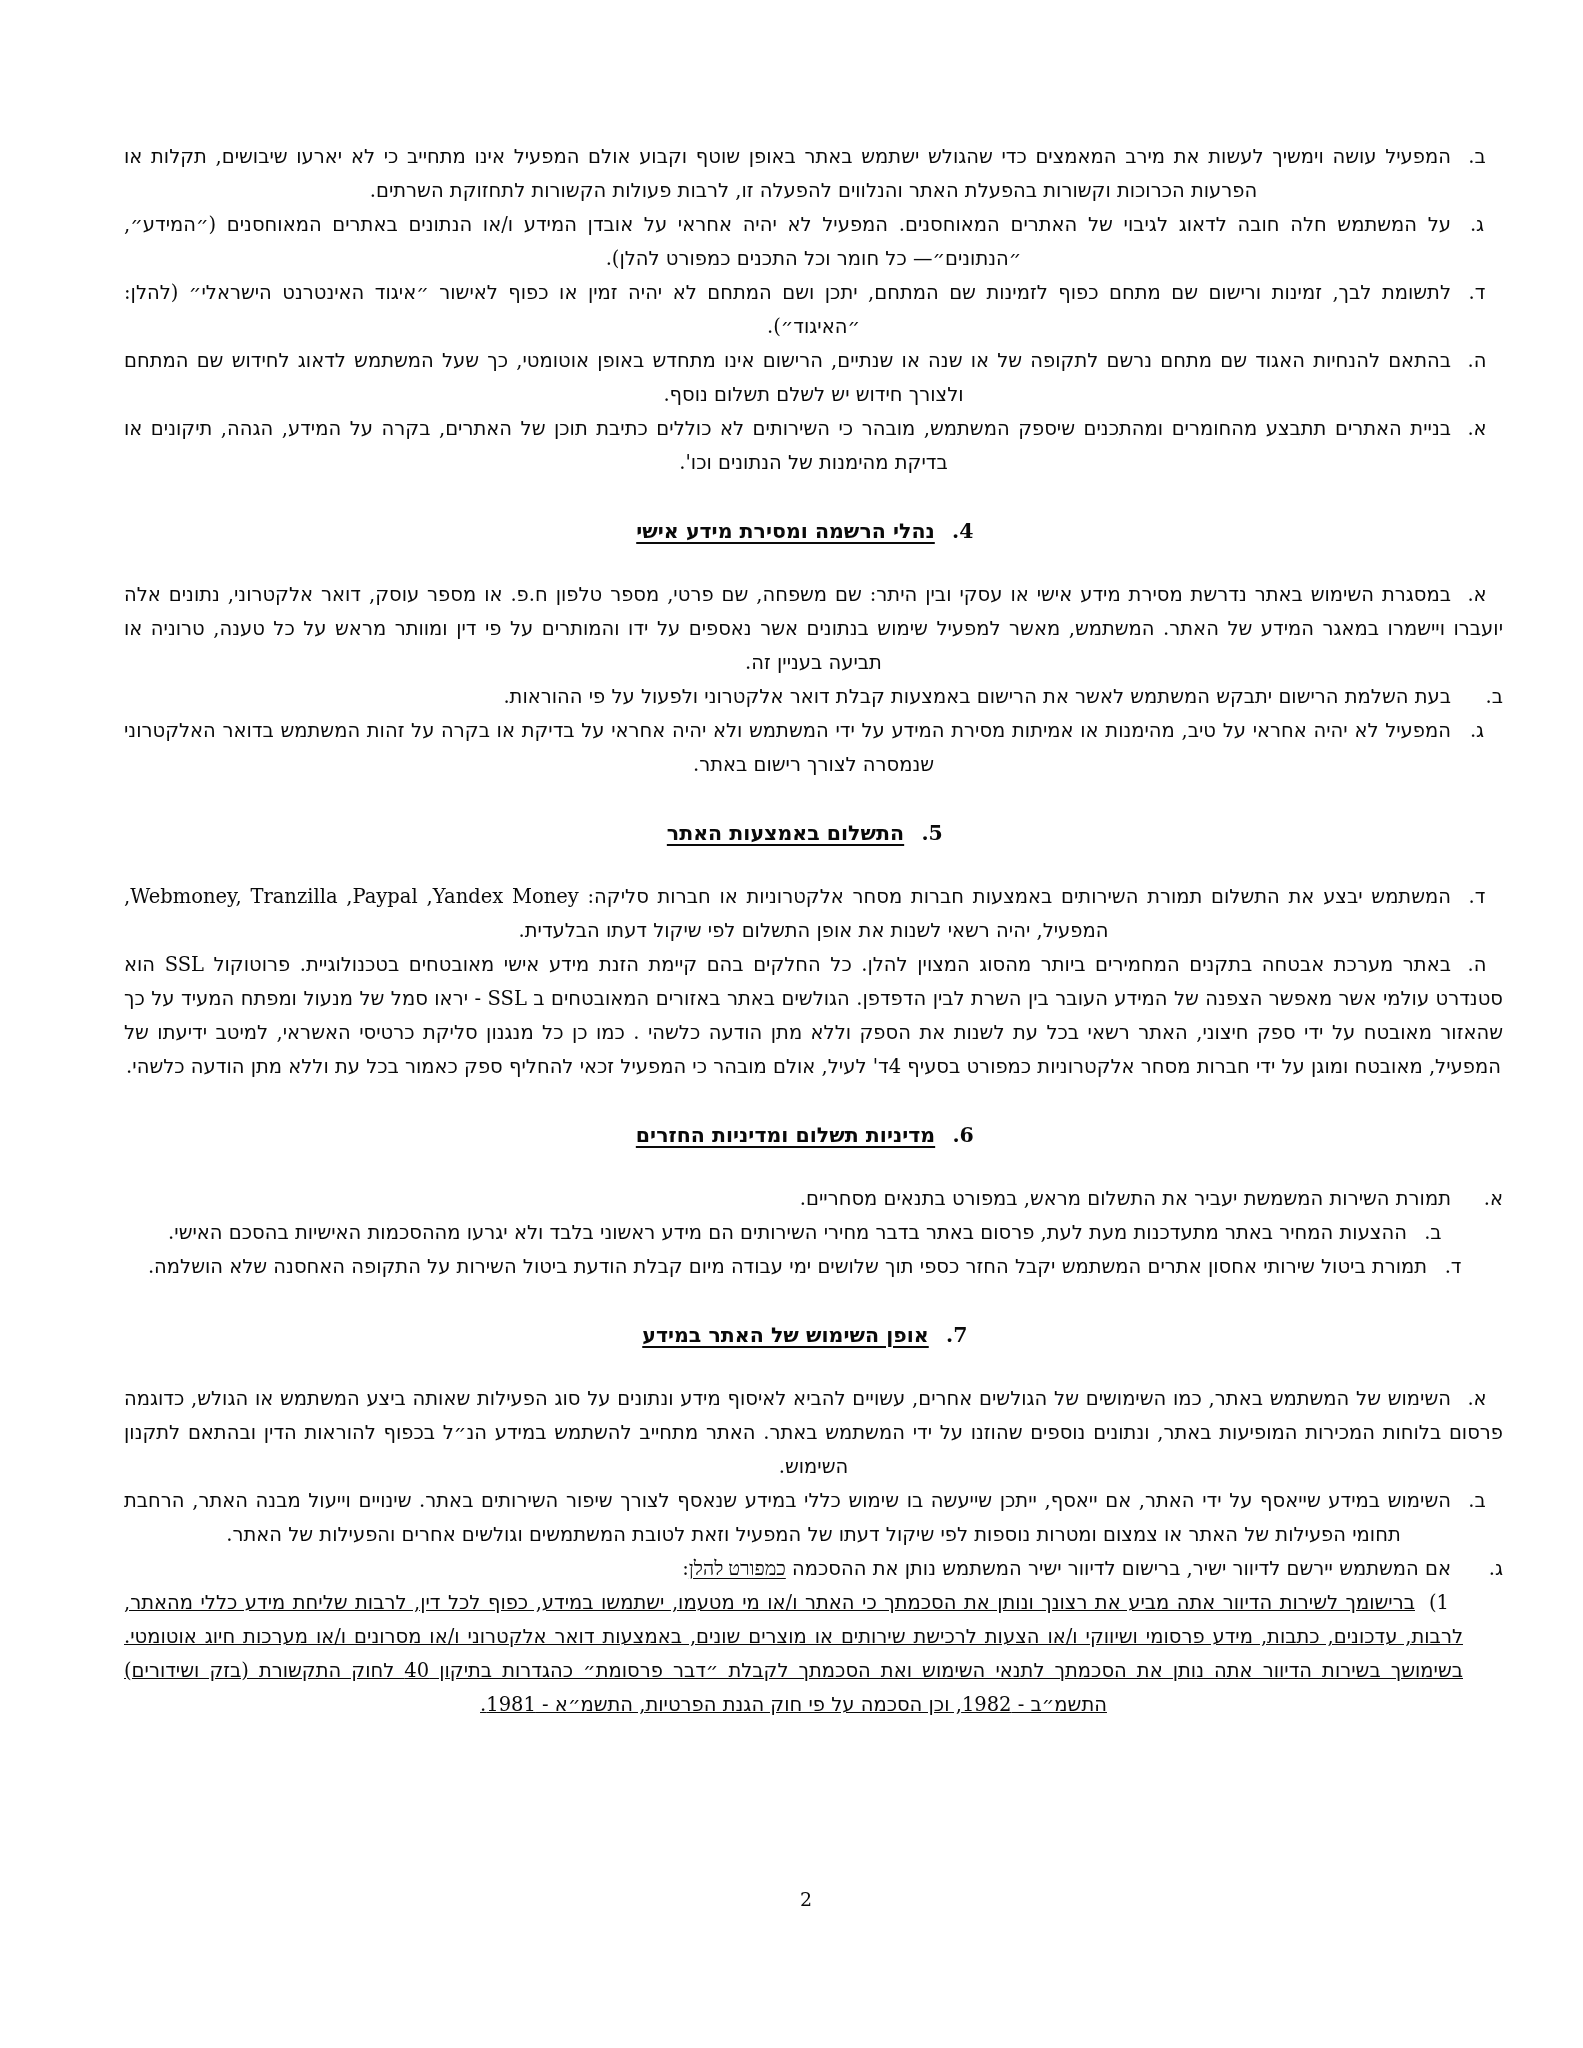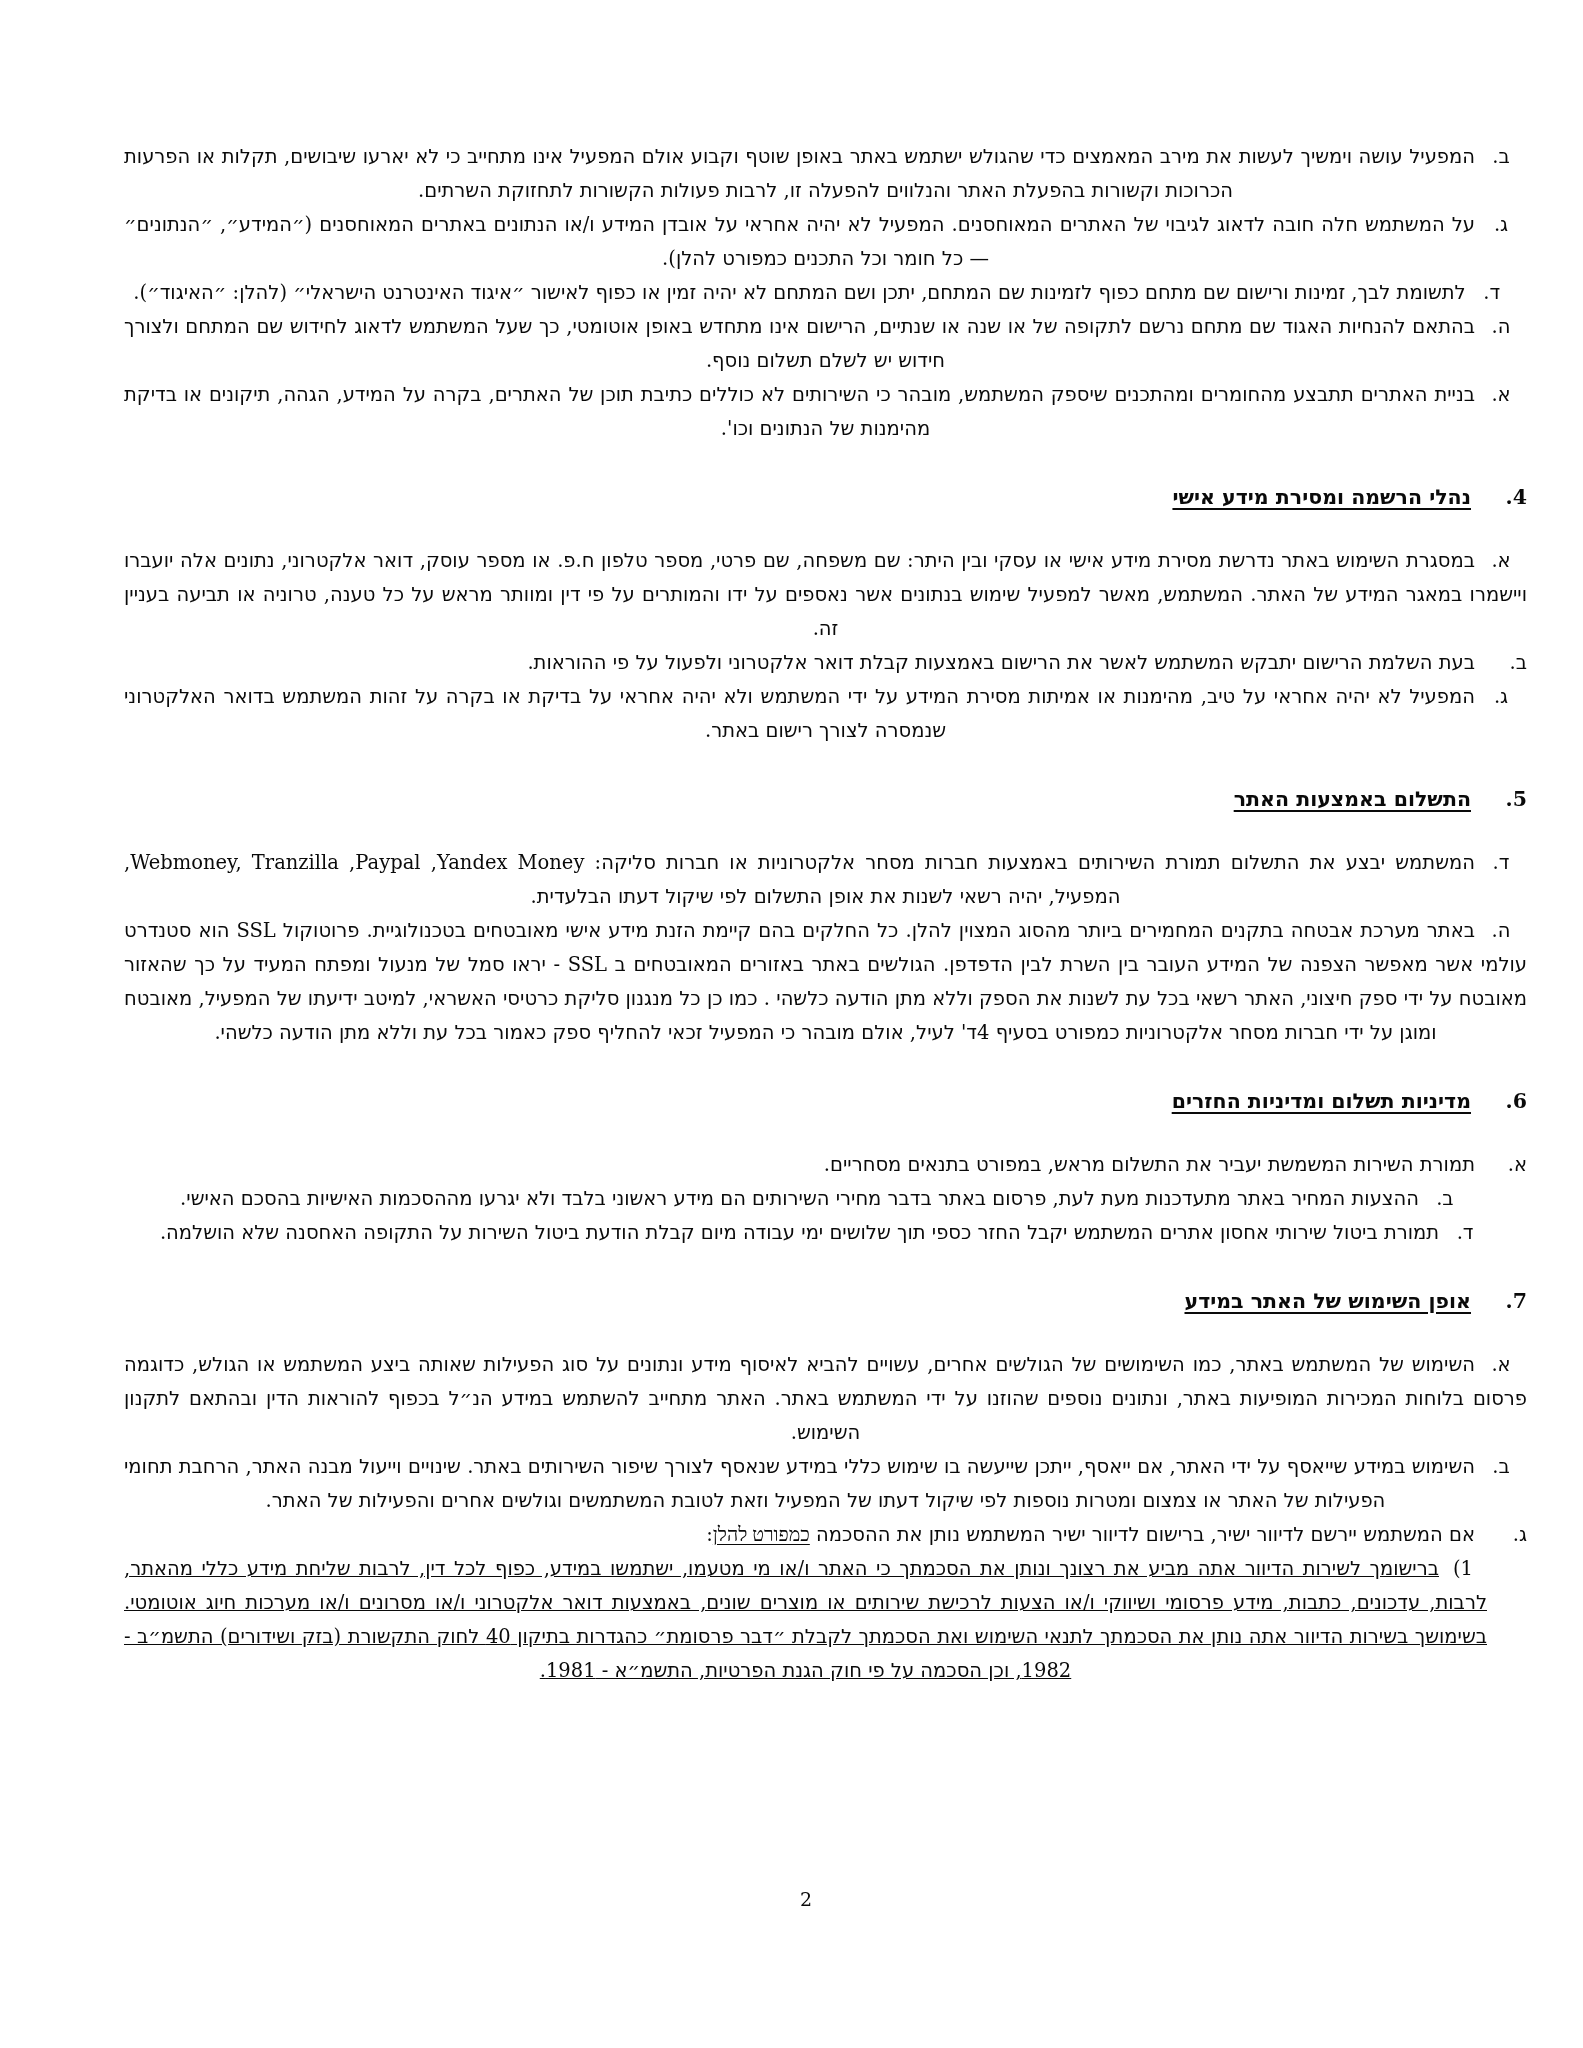--- a/index.html
+++ b/index.html
@@ -2,27 +2,27 @@
 <html lang="he"><head>
 <meta charset="utf-8">
 <style>
   html,body{margin:0;padding:0;}
   body{
     width:1583px;height:2048px;background:#ffffff;position:relative;overflow:hidden;
     font-family:"DejaVu Serif","DejaVu Sans",serif;color:#0a0a0a;
   }
   .page{
     position:absolute;inset:0;
-    padding:140px 56px 0 95px;
+    padding:140px 80px 0 95px;
     direction:rtl;
     font-size:19.5px;line-height:34px;margin-left:29px;
   }
   .heading{
     font-weight:bold;font-size:20.5px;margin:34px 0 30px 0;
-    text-align:right;
+    text-align:center;
   }
   .h-num{display:inline-block;min-width:56px;}
   .h-title{text-decoration:underline;text-underline-offset:4px;}
   .clause{
     text-align:justify;
     text-align-last:center;
   }
   .clause.short{text-align-last:start;}
   .clause .marker{display:inline-block;min-width:52px;}
   .clause.sub{padding-right:40px;text-decoration:underline;}

